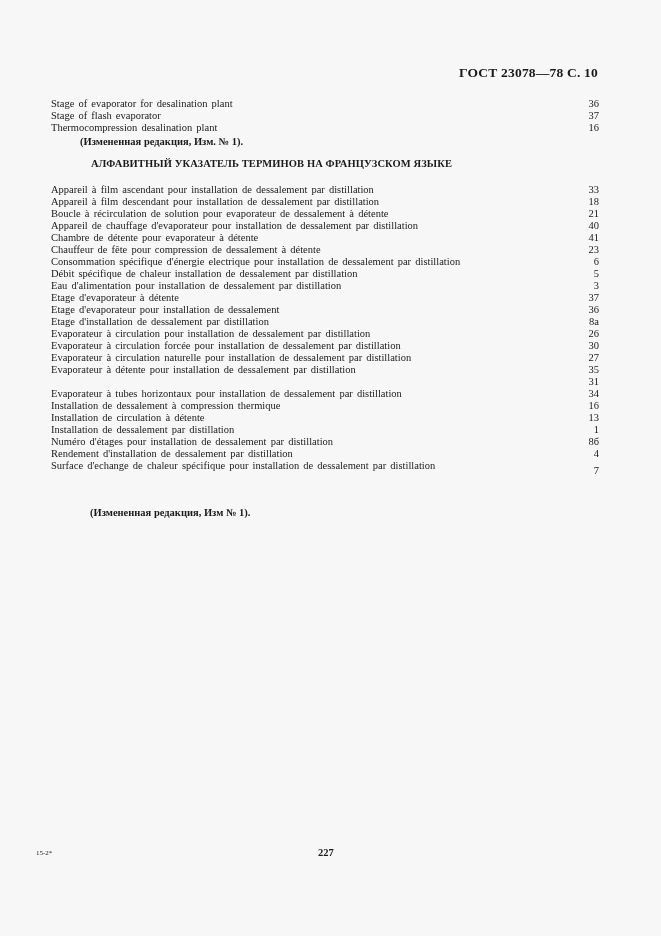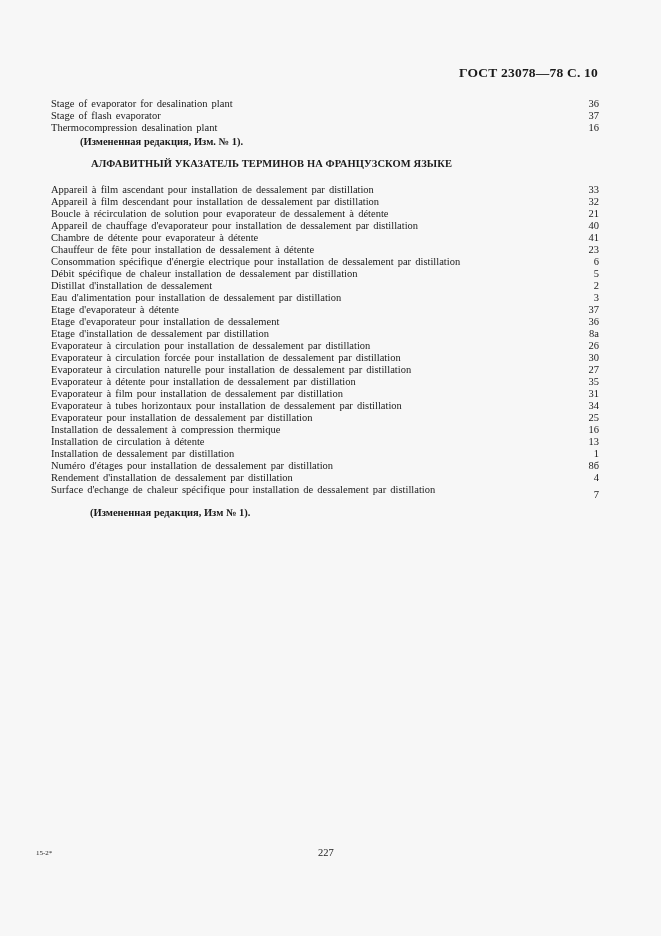--- a/index.html
+++ b/index.html
@@ -78,20 +78,21 @@
       left: 36px;
       top: 849px;
       font-size: 7px;
       font-family: Liberation Serif, serif;
     }
     .footer-center {
       position: absolute;
       left: 318px;
       top: 847px;
       font-size: 10.5px;
+      font-weight: bold;
     }
   </style>
 </head>
 <body>
 
 <div class="page-header">ГОСТ 23078—78 С. 10</div>
 
 <div class="entries" style="top:98px;">
   <div class="entry">
       <span class="term">Stage of evaporator for desalination plant</span>
@@ -111,51 +112,47 @@
 
 <div class="section-title">АЛФАВИТНЫЙ УКАЗАТЕЛЬ ТЕРМИНОВ НА ФРАНЦУЗСКОМ ЯЗЫКЕ</div>
 
 <div class="entries" style="top:184px;">
   <div class="entry">
       <span class="term">Appareil à film ascendant pour installation de dessalement par distillation</span>
       <span class="num">33</span>
     </div>
   <div class="entry">
       <span class="term">Appareil à film descendant pour installation de dessalement par distillation</span>
-      <span class="num">32</span>
+      <span class="num">18</span>
     </div>
   <div class="entry">
       <span class="term">Boucle à récirculation de solution pour evaporateur de dessalement à détente</span>
       <span class="num">21</span>
     </div>
   <div class="entry">
       <span class="term">Appareil de chauffage d'evaporateur pour installation de dessalement par distillation</span>
       <span class="num">40</span>
     </div>
   <div class="entry">
       <span class="term">Chambre de détente pour evaporateur à détente</span>
       <span class="num">41</span>
     </div>
   <div class="entry">
-      <span class="term">Chauffeur de fête pour installation de dessalement à détente</span>
+      <span class="term">Chauffeur de fête pour compression de dessalement à détente</span>
       <span class="num">23</span>
     </div>
   <div class="entry">
       <span class="term">Consommation spécifique d'énergie electrique pour installation de dessalement par distillation</span>
       <span class="num">6</span>
     </div>
   <div class="entry">
       <span class="term">Débit spécifique de chaleur installation de dessalement par distillation</span>
       <span class="num">5</span>
     </div>
   <div class="entry">
-      <span class="term">Distillat d'installation de dessalement</span>
-      <span class="num">2</span>
-    </div>
-  <div class="entry">
       <span class="term">Eau d'alimentation pour installation de dessalement par distillation</span>
       <span class="num">3</span>
     </div>
   <div class="entry">
       <span class="term">Etage d'evaporateur à détente</span>
       <span class="num">37</span>
     </div>
   <div class="entry">
       <span class="term">Etage d'evaporateur pour installation de dessalement</span>
       <span class="num">36</span>
@@ -174,32 +171,27 @@
     </div>
   <div class="entry">
       <span class="term">Evaporateur à circulation naturelle pour installation de dessalement par distillation</span>
       <span class="num">27</span>
     </div>
   <div class="entry">
       <span class="term">Evaporateur à détente pour installation de dessalement par distillation</span>
       <span class="num">35</span>
     </div>
   <div class="entry">
-      <span class="term">Evaporateur à film pour installation de dessalement par distillation</span>
       <span class="num">31</span>
     </div>
   <div class="entry">
       <span class="term">Evaporateur à tubes horizontaux pour installation de dessalement par distillation</span>
       <span class="num">34</span>
     </div>
   <div class="entry">
-      <span class="term">Evaporateur pour installation de dessalement par distillation</span>
-      <span class="num">25</span>
-    </div>
-  <div class="entry">
       <span class="term">Installation de dessalement à compression thermique</span>
       <span class="num">16</span>
     </div>
   <div class="entry">
       <span class="term">Installation de circulation à détente</span>
       <span class="num">13</span>
     </div>
   <div class="entry">
       <span class="term">Installation de dessalement par distillation</span>
       <span class="num">1</span>

